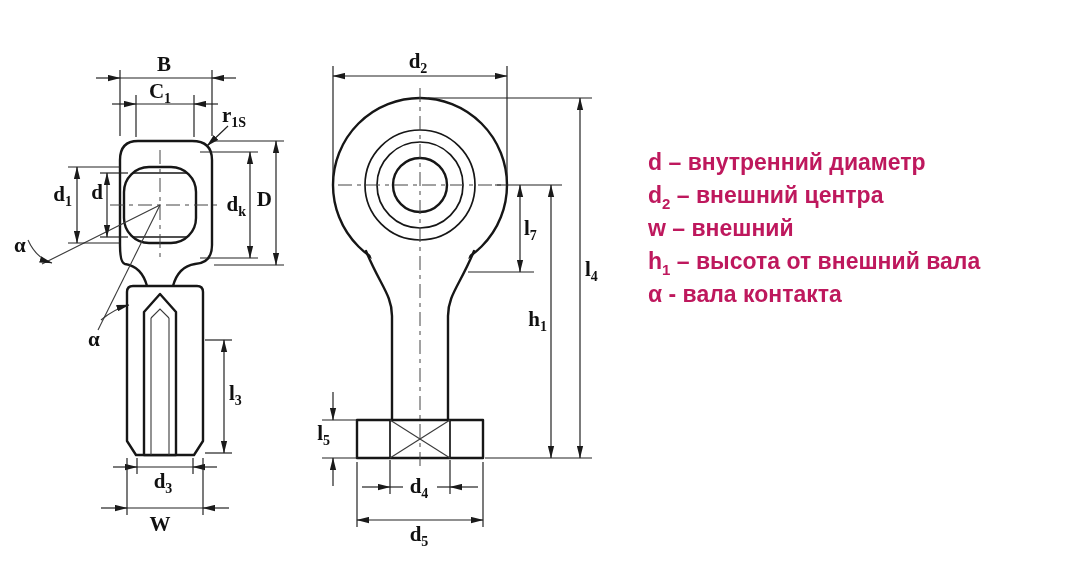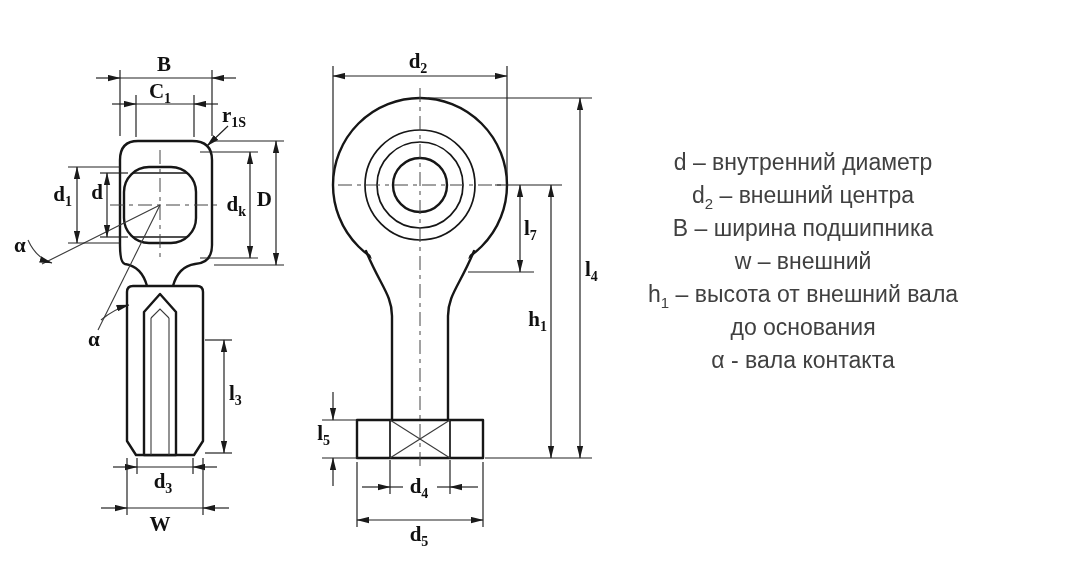--- a/index.html
+++ b/index.html
@@ -18,21 +18,21 @@
   .part2 { stroke: #161616; stroke-width: 1.7; }
   .thin  { stroke: #3a3a3a; stroke-width: 1.1; }
   .dim   { stroke: #222222; stroke-width: 1.2; }
   .cl    { stroke: #444444; stroke-width: 1; stroke-dasharray: 14 5 4 5; }
   .lbl   { font-family: "Liberation Serif", serif; font-weight: bold; font-size: 21px; fill: #101010; }
   .sub   { font-size: 14px; }
 
   
   .legend {
     position: absolute; left: 648px; top: 146px;
-    color: #404040; font-weight: normal; font-size: 23px; text-align: center;
+    color: #be185d; font-weight: bold; font-size: 23px;
   }
   .legend-row { line-height: 33px; white-space: pre; }
   .legend-row sub { font-size: 15px; line-height: 0; }
 </style>
 </head>
 <body>
 
 <div>
 
 <svg class="drawing" width="640" height="566" viewBox="0 0 640 566" xmlns="http://www.w3.org/2000/svg">
@@ -215,20 +215,18 @@
       <line class="dim" x1="483" y1="462" x2="483" y2="527"></line>
       <line class="dim" x1="357" y1="520" x2="483" y2="520" marker-start="url(#arr)" marker-end="url(#arr)"></line>
       <text class="lbl" x="419" y="541" text-anchor="middle"><tspan>d</tspan><tspan class="sub" dy="5">5</tspan></text>
     </g>
   </g>
 </svg>
 
 <div class="legend">
   <div class="legend-row"><span>d</span><sub></sub><span> – внутренний диаметр</span></div>
   <div class="legend-row"><span>d</span><sub>2</sub><span> – внешний центра</span></div>
-  <div class="legend-row"><span>B</span><sub></sub><span> – ширина подшипника</span></div>
   <div class="legend-row"><span>w</span><sub></sub><span> – внешний</span></div>
   <div class="legend-row"><span>h</span><sub>1</sub><span> – высота от внешний вала</span></div>
-  <div class="legend-row"><span></span><sub></sub><span>до основания</span></div>
   <div class="legend-row"><span>α</span><sub></sub><span> - вала контакта</span></div>
 </div>
 
 </div>
 
 </body></html>

